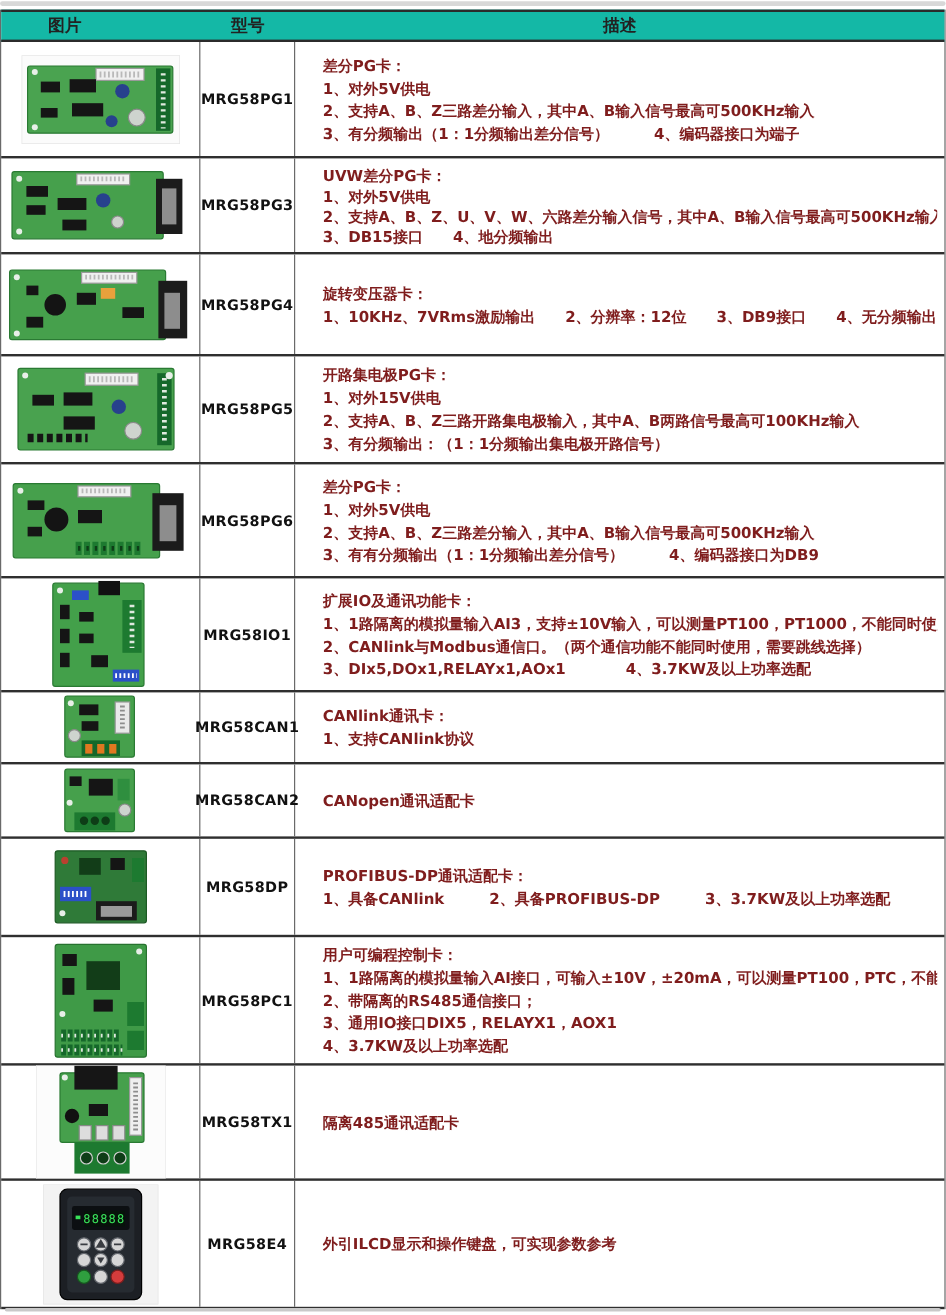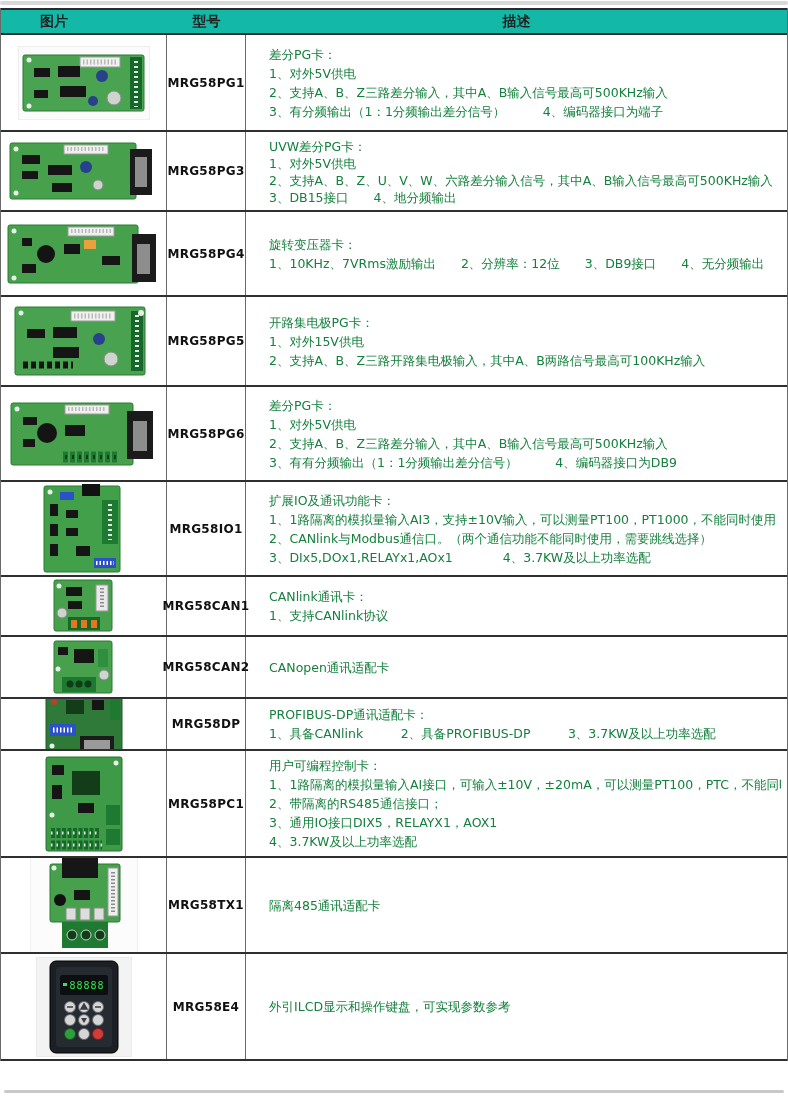--- a/index.html
+++ b/index.html
@@ -24,21 +24,21 @@
   }
   .cell-img{display:flex;align-items:center;justify-content:center;border-right:1px solid #6a6a6a;overflow:hidden;}
   .cell-model{
     display:flex;align-items:center;justify-content:center;border-right:1px solid #6a6a6a;
     font-size:12px;font-weight:bold;color:#111;letter-spacing:.3px;white-space:nowrap;
   }
   .cell-desc{
     display:flex;flex-direction:column;justify-content:center;
     padding:5px 6px 5px 23px;box-sizing:border-box;overflow:hidden;
   }
-  .dline{font-size:12.5px;font-weight:normal;color:#15803d;line-height:19px;white-space:pre;overflow:hidden;}
+  .dline{font-size:12.5px;font-weight:bold;color:#7f1d1d;line-height:19px;white-space:pre;overflow:hidden;}
   .bottom-strip{position:absolute;top:1090px;left:4px;width:780px;height:3px;background:#c9c9c9;border-radius:2px;}
   svg{display:block;}
 </style>
 </head>
 <body>
 
 <div class="top-strip"></div>
 
 <div class="tbl">
 
@@ -145,20 +145,21 @@
         <circle cx="98" cy="56" r="7" fill="#ced4ce" stroke="#8a8a8a"></circle>
         <circle cx="128" cy="10" r="3" fill="#e8efe8"></circle>
         <circle cx="8" cy="10" r="2.5" fill="#e8efe8"></circle>
       </svg>
     </div>
     <div class="cell-model">MRG58PG5</div>
     <div class="cell-desc">
       <div class="dline">开路集电极PG卡：</div>
       <div class="dline">1、对外15V供电</div>
       <div class="dline">2、支持A、B、Z三路开路集电极输入，其中A、B两路信号最高可100KHz输入</div>
+      <div class="dline">3、有分频输出：（1：1分频输出集电极开路信号）</div>
     </div>
   </div>
 
   <div class="trow" style="height:95px">
     <div class="cell-img">
       <svg width="150" height="78" viewBox="0 0 150 78">
         <rect x="2" y="8" width="122" height="62" rx="2" fill="#46a04c" stroke="#2a7a33"></rect>
         <rect x="56" y="10" width="44" height="9" fill="#f0f0f0" stroke="#9a9a9a"></rect>
         <line x1="59" y1="14" x2="97" y2="14" stroke="#b9b9b9" stroke-width="4" stroke-dasharray="1.5 2"></line>
         <circle cx="38" cy="38" r="10" fill="#141414"></circle>
@@ -246,21 +247,21 @@
         <circle cx="44" cy="45" r="3.5" fill="#0e3d17"></circle>
         <circle cx="14" cy="30" r="2.5" fill="#e8efe8"></circle>
       </svg>
     </div>
     <div class="cell-model">MRG58CAN2</div>
     <div class="cell-desc">
       <div class="dline">CANopen通讯适配卡</div>
     </div>
   </div>
 
-  <div class="trow" style="height:52px">
+  <div class="trow" style="height:82px">
     <div class="cell-img">
       <svg width="88" height="64" viewBox="0 0 88 64">
         <rect x="6" y="2" width="76" height="60" rx="2" fill="#2f7a38" stroke="#1d5a24"></rect>
         <rect x="26" y="8" width="18" height="14" fill="#123d18"></rect>
         <rect x="52" y="8" width="12" height="10" fill="#151515"></rect>
         <rect x="70" y="8" width="10" height="20" fill="#1d7a30"></rect>
         <rect x="10" y="32" width="26" height="12" fill="#2b50c8"></rect>
         <line x1="13" y1="38" x2="33" y2="38" stroke="#ffffff" stroke-width="5" stroke-dasharray="1.5 2"></line>
         <rect x="40" y="44" width="34" height="16" fill="#1b1b1b"></rect>
         <rect x="44" y="48" width="26" height="9" fill="#9a9a9a"></rect>

